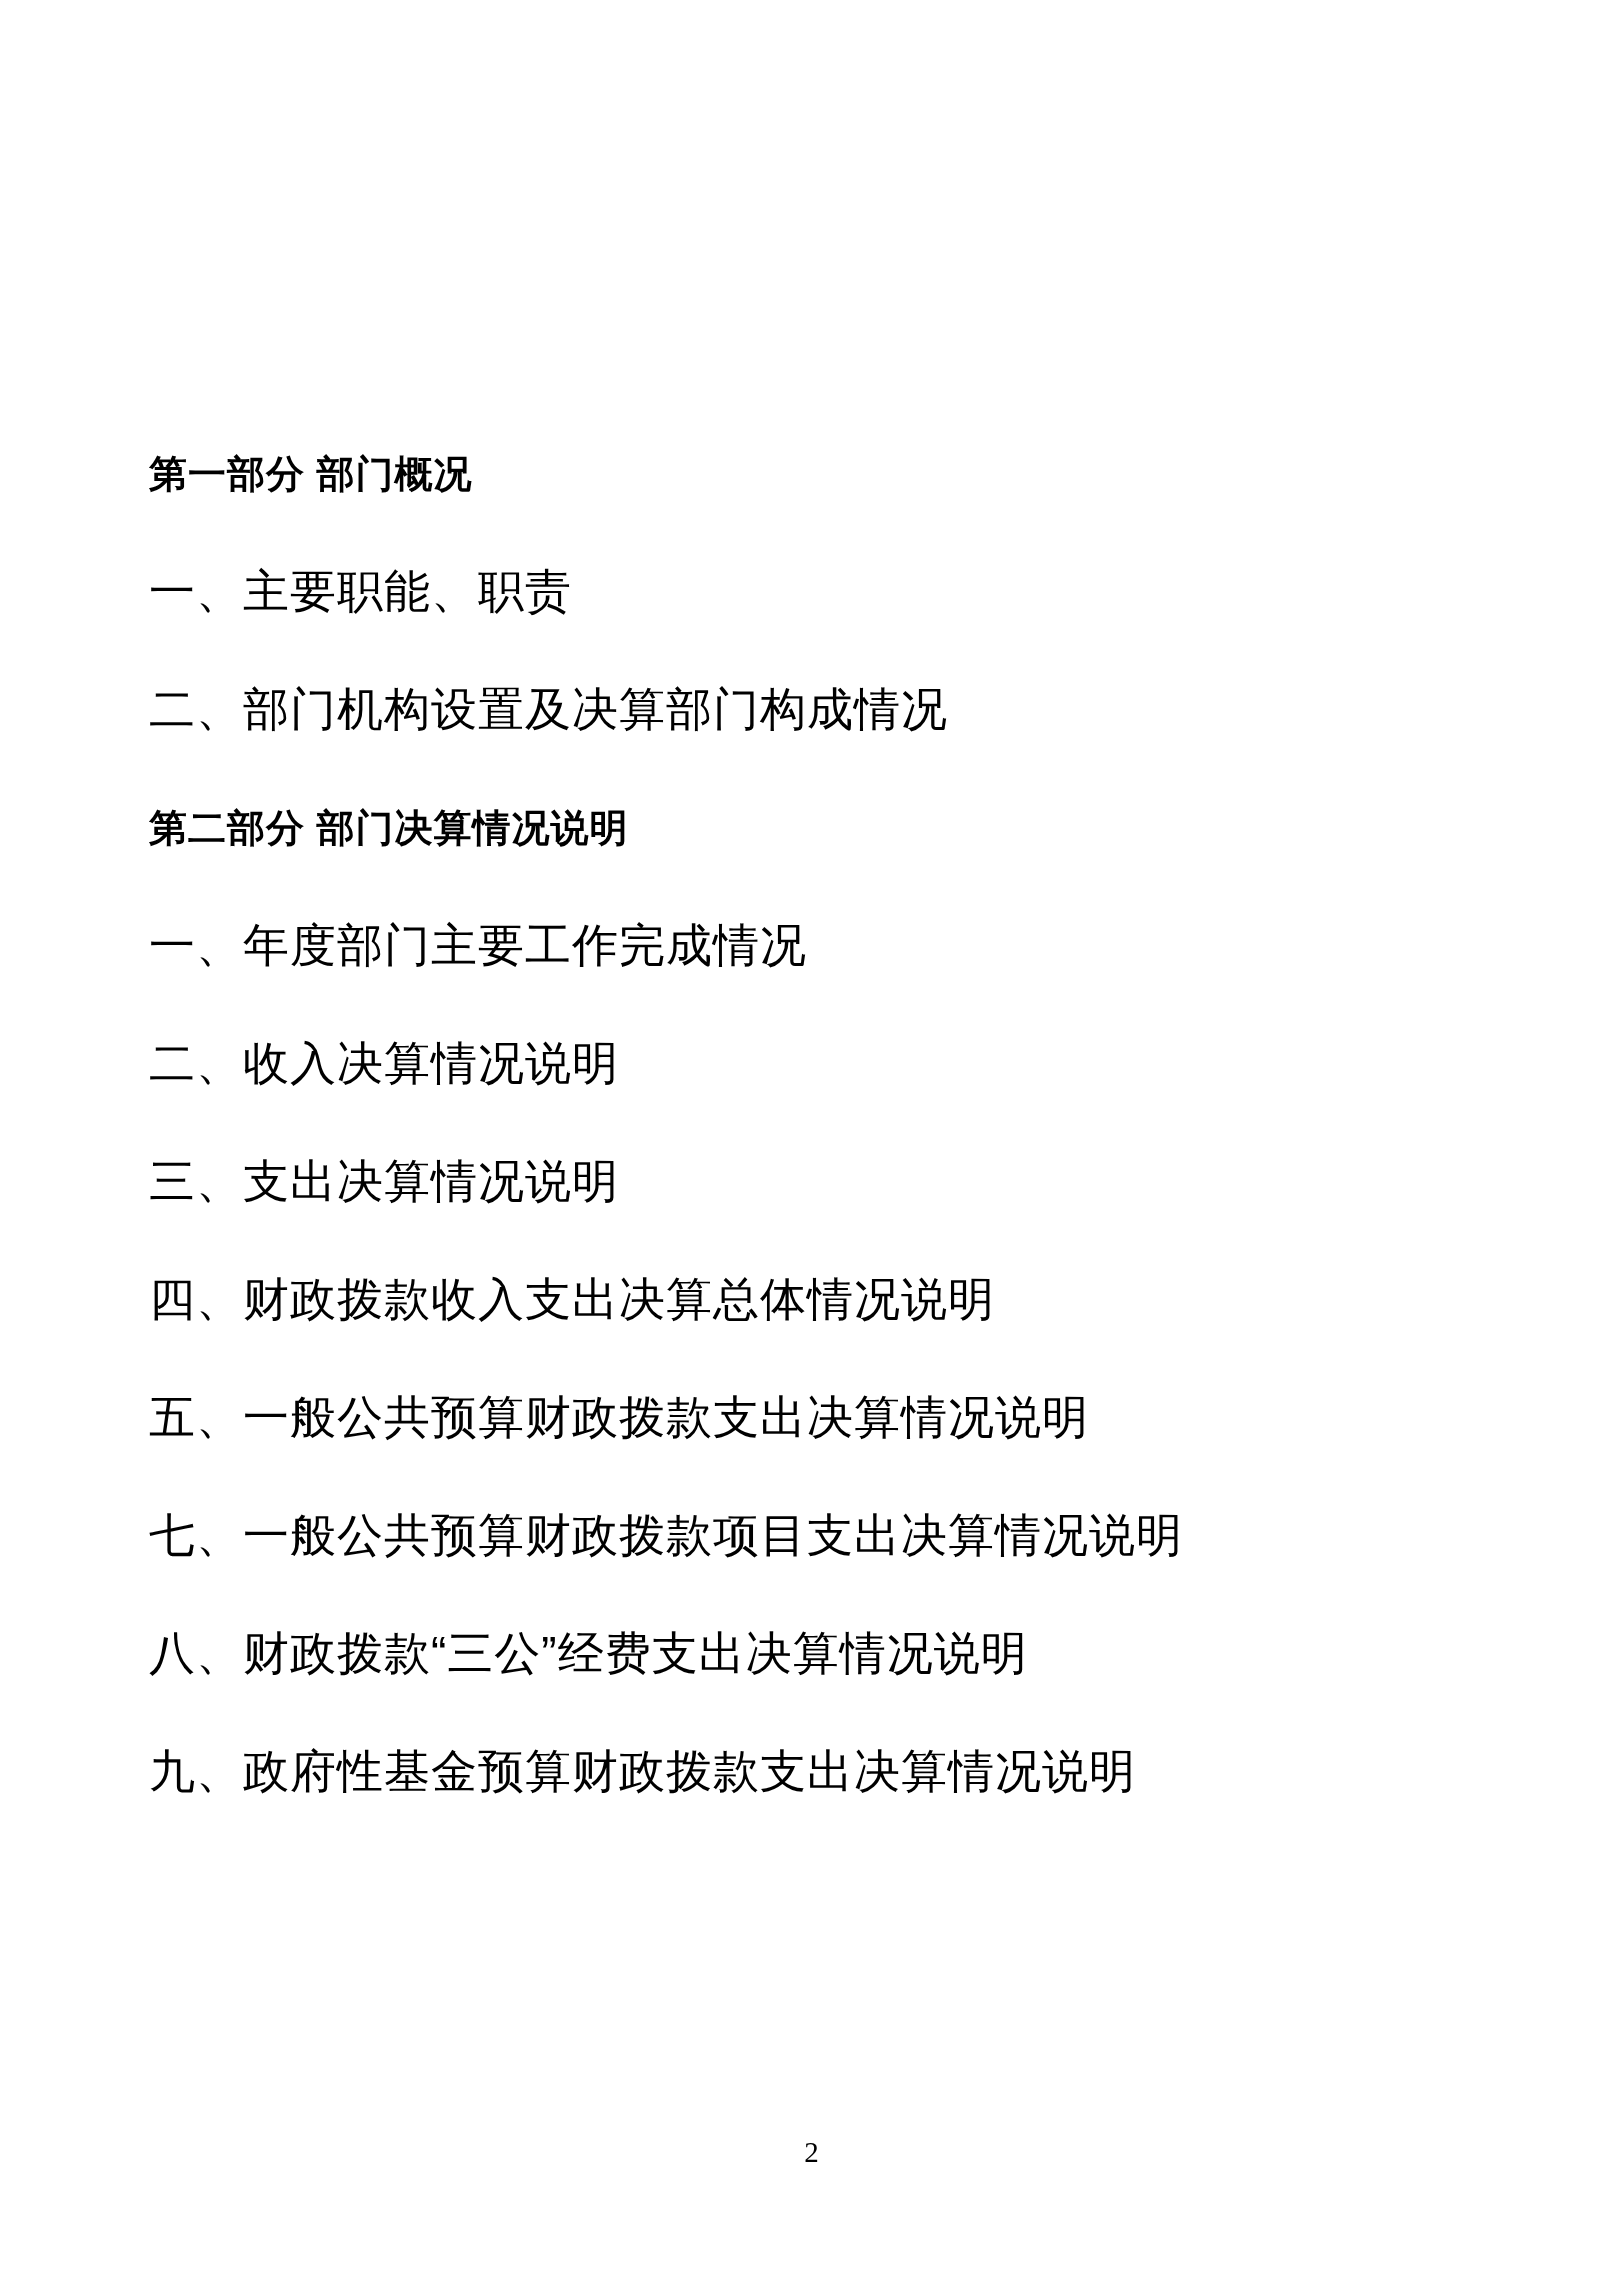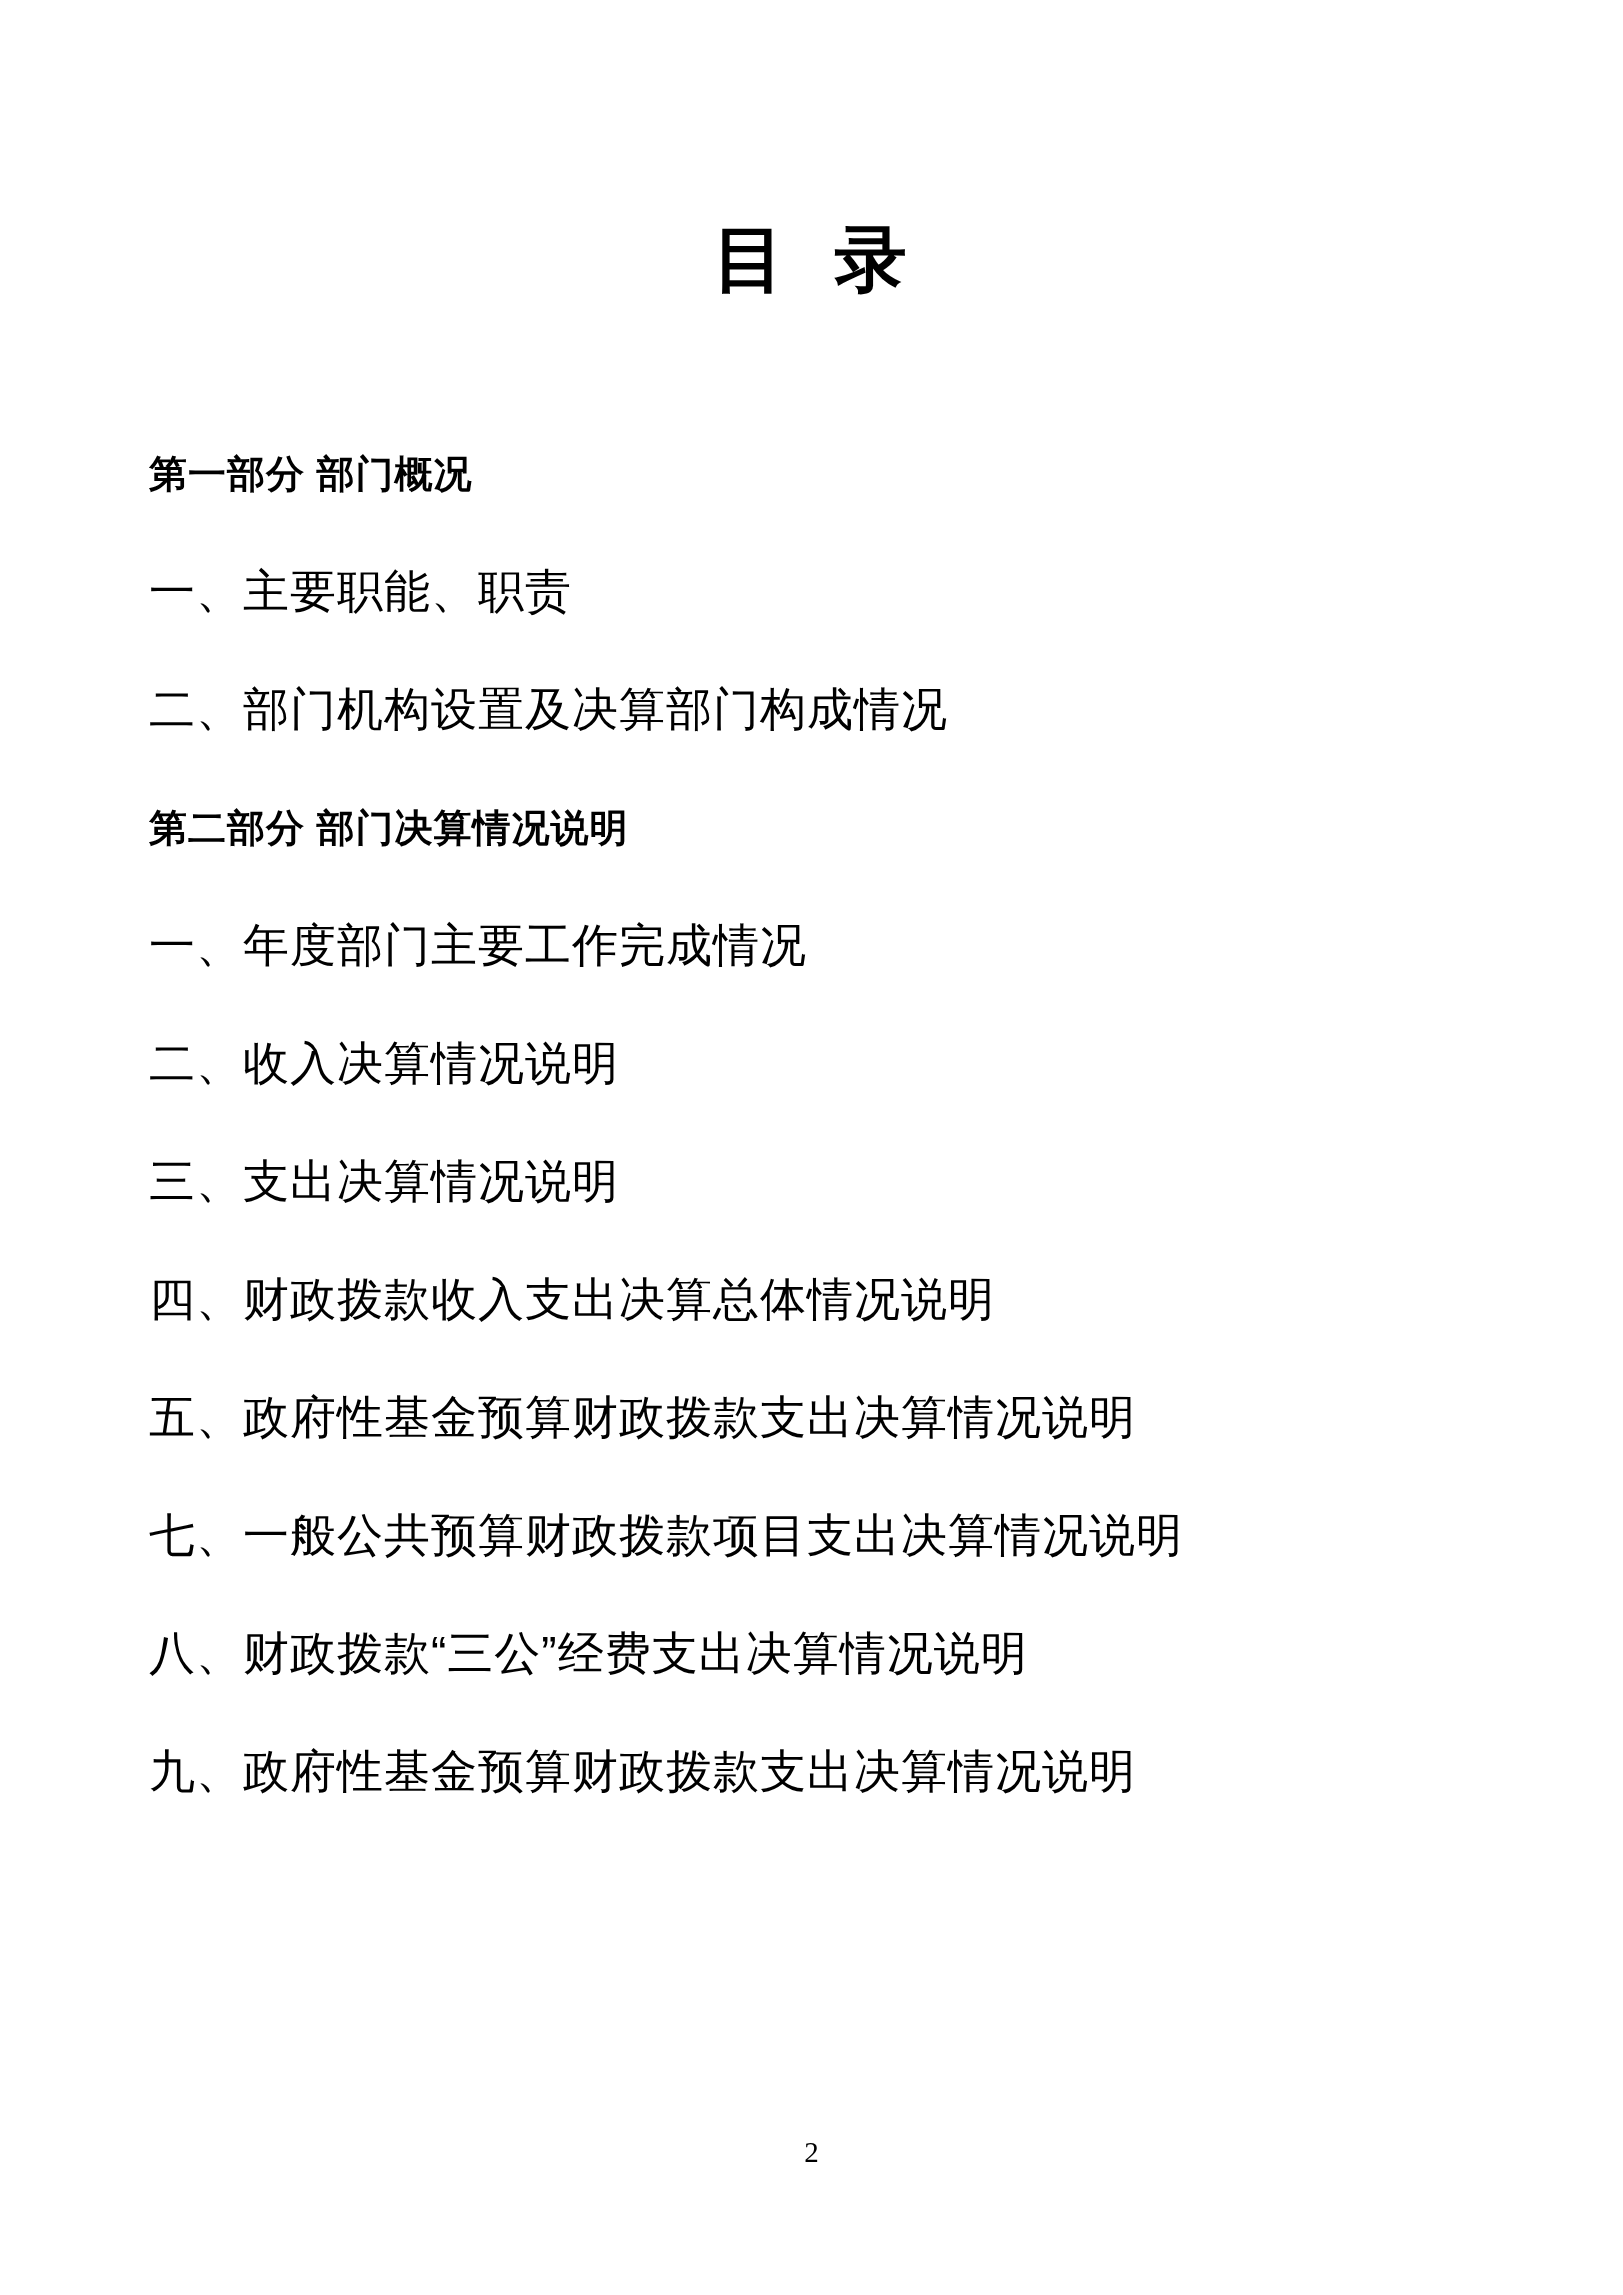--- a/index.html
+++ b/index.html
@@ -65,32 +65,31 @@
     font-size: 29px;
     line-height: 1;
     color: #000000;
   }
 </style>
 </head>
 <body>
 
 <div class="page">
 
-  <h1 class="doc-title">目 录</h1>
 
   <div class="toc">
     <div class="toc-row section">第一部分 部门概况</div>
     <div class="toc-row item">一、主要职能、职责</div>
     <div class="toc-row item">二、部门机构设置及决算部门构成情况</div>
     <div class="toc-row section">第二部分 部门决算情况说明</div>
     <div class="toc-row item">一、年度部门主要工作完成情况</div>
     <div class="toc-row item">二、收入决算情况说明</div>
     <div class="toc-row item">三、支出决算情况说明</div>
     <div class="toc-row item">四、财政拨款收入支出决算总体情况说明</div>
-    <div class="toc-row item">五、政府性基金预算财政拨款支出决算情况说明</div>
+    <div class="toc-row item">五、一般公共预算财政拨款支出决算情况说明</div>
     <div class="toc-row item">七、一般公共预算财政拨款项目支出决算情况说明</div>
     <div class="toc-row item">八、财政拨款“三公”经费支出决算情况说明</div>
     <div class="toc-row item">九、政府性基金预算财政拨款支出决算情况说明</div>
   </div>
 
   <div class="page-number">2</div>
 
 </div>
 
 

